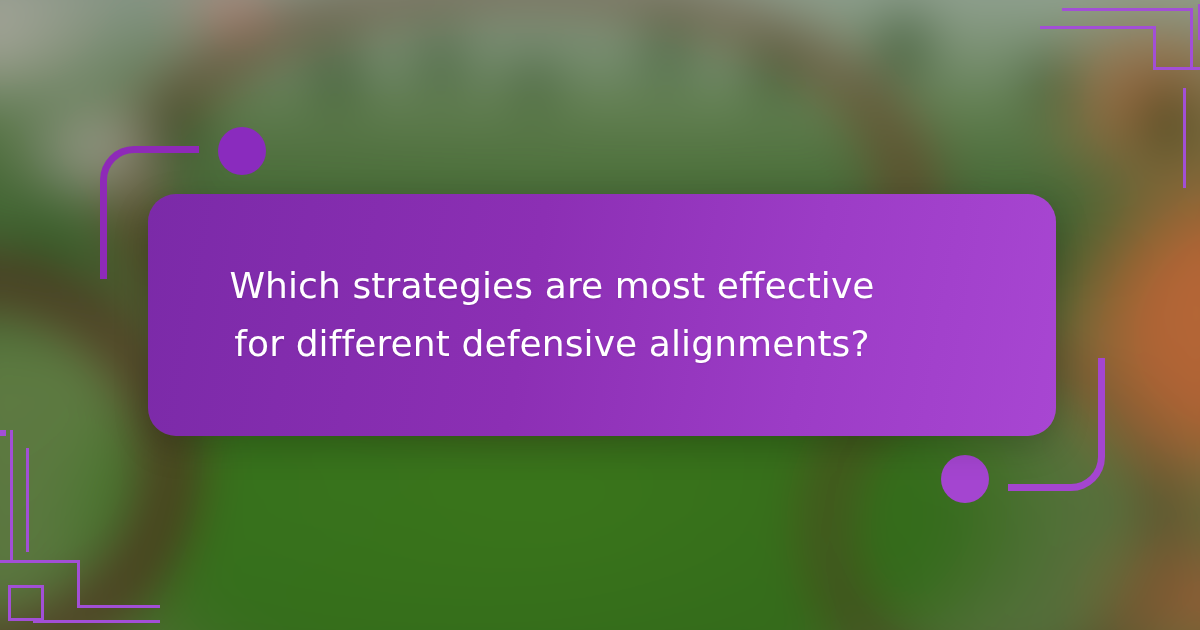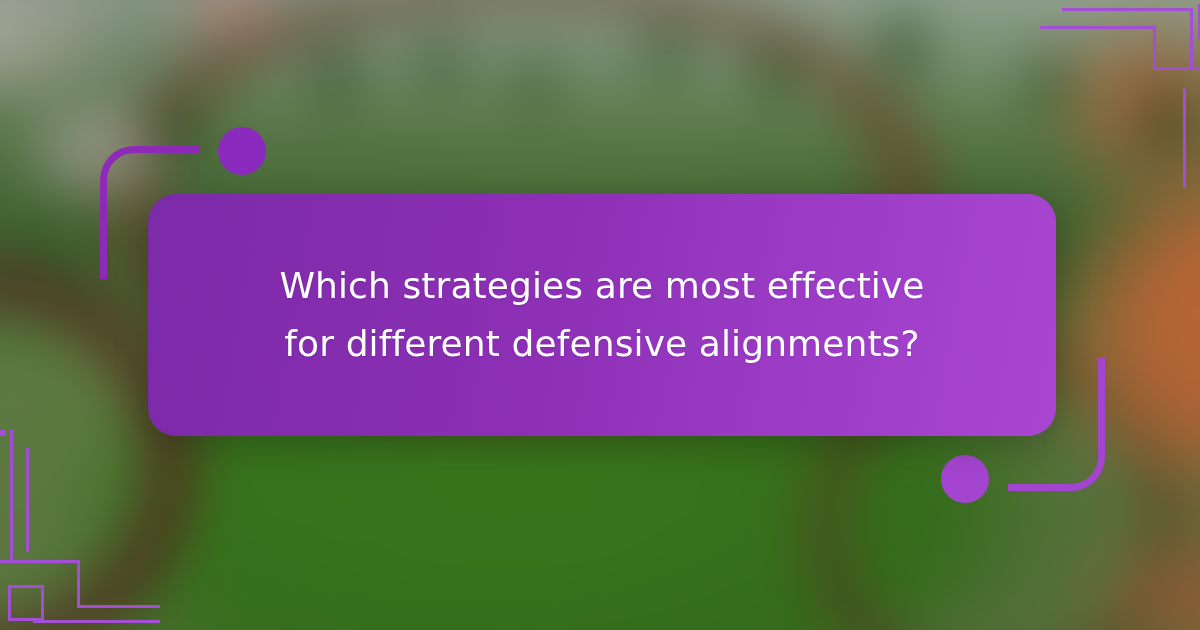--- a/index.html
+++ b/index.html
@@ -141,21 +141,20 @@
     position: absolute;
     left: 148px;
     top: 194px;
     width: 908px;
     height: 242px;
     border-radius: 28px;
     background: linear-gradient(100deg, #7b2aa8 0%, #8c2fb4 42%, #9c3cc6 72%, #a846d2 100%);
     box-shadow: 0 10px 34px rgba(0,0,0,0.22);
     display: flex;
     align-items: center;
-    justify-content: center;
     box-sizing: border-box;
     padding: 0 54px;
   }
   .card-title {
     color: #ffffff;
     font-size: 36px;
     font-weight: 400;
     line-height: 1.62;
     text-align: center;
     letter-spacing: 0.1px;

